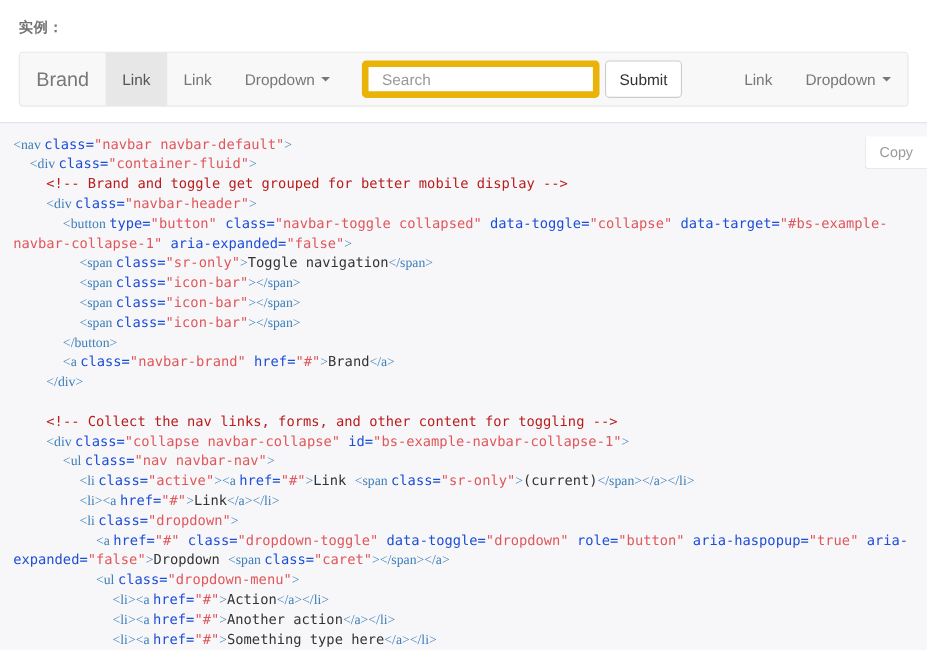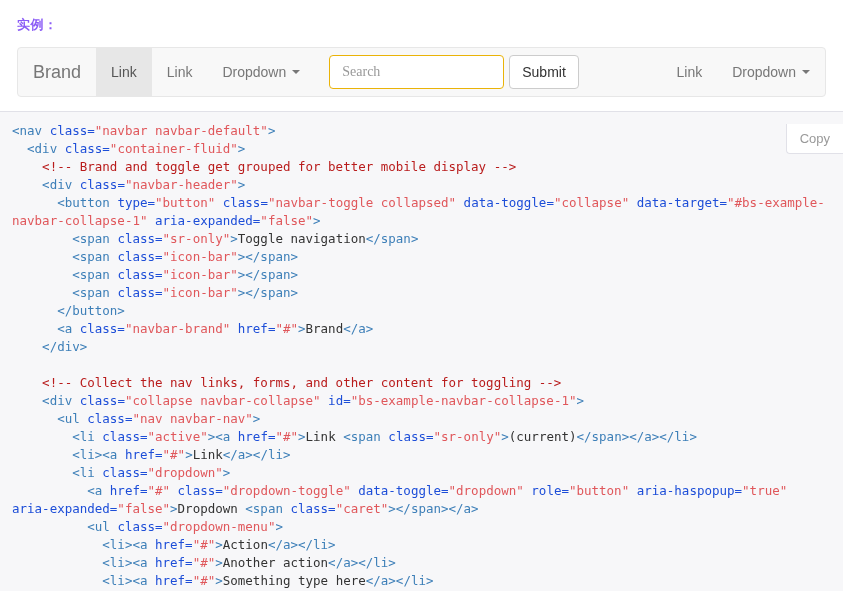--- a/index.html
+++ b/index.html
@@ -20,21 +20,21 @@
     overflow: hidden;
   }
 
   
   .intro-label {
     position: absolute;
     left: 17px;
     top: 16px;
     font-size: 13px;
     font-weight: bold;
-    color: #8b5cf6;
+    color: #737373;
     letter-spacing: 0.5px;
   }
 
   
   .navbar {
     position: absolute;
     left: 17px;
     top: 47px;
     width: 809px;
     height: 50px;
@@ -84,29 +84,29 @@
   }
 
   .nav-form {
     display: flex;
     align-items: center;
     margin-left: 14px;
     gap: 5px;
   }
 
   .search-input {
-    width: 175px;
+    width: 216px;
     height: 34px;
     padding: 6px 12px;
     box-sizing: border-box;
     font-size: 14px;
-    font-family: Liberation Serif, serif;
+    font-family: Liberation Sans, sans-serif;
     color: #555555;
     background: #ffffff;
-    border: 1px solid #eab308;
+    border: 6px solid #eab308;
     border-radius: 4px;
     outline: none;
   }
   .search-input::placeholder { color: #999999; }
 
   .submit-btn {
     height: 34px;
     padding: 0 12px;
     box-sizing: border-box;
     font-size: 14px;
@@ -166,21 +166,21 @@
     font-family: "DejaVu Sans Mono", monospace;
     font-size: 12.5px;
     line-height: 18px;
     color: #333333;
     white-space: pre-wrap;
     word-break: break-word;
     background: transparent;
   }
 
   
-  .tok-tag   { color: #3d7fb8; }
+  .tok-tag   { color: #3d7fb8; font-family: Liberation Serif, serif; }
   .tok-attr  { color: #1d4ed8; }
   .tok-val   { color: #e0575b; }
   .tok-txt   { color: #333333; text-align: center; }
   .tok-cmt   { color: #b91c1c; }
 </style>
 </head>
 <body>
 
 <div id="page">
 

